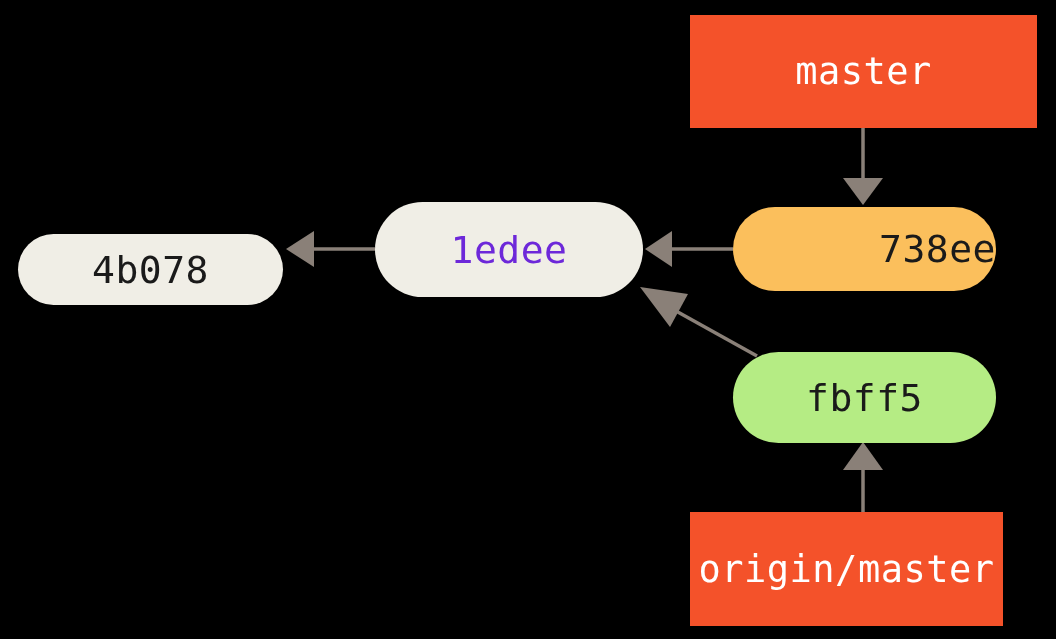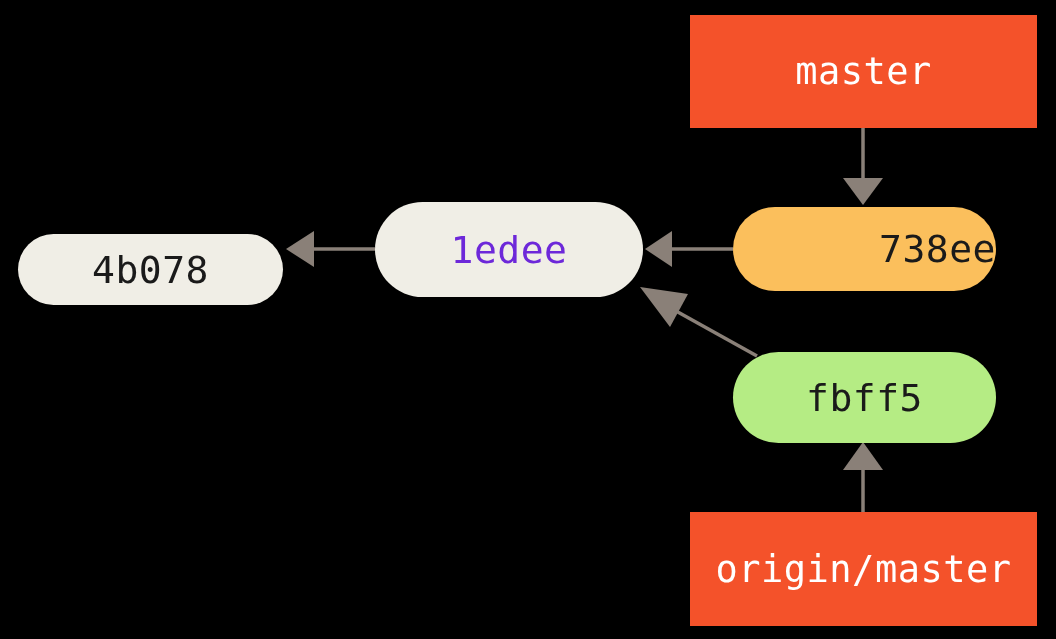--- a/index.html
+++ b/index.html
@@ -56,21 +56,21 @@
   #node-738ee {
     left: 733px; top: 207px;  width: 263px; height: 84px; justify-content: flex-end;
   }
   #node-fbff5 {
     left: 733px; top: 352px;  width: 263px; height: 91px;
   }
   #node-master {
     left: 690px; top: 15px;   width: 347px; height: 113px;
   }
   #node-origin-master {
-    left: 690px; top: 512px;  width: 347px; height: 114px; align-items: center;
+    left: 690px; top: 512px;  width: 313px; height: 114px; align-items: center;
   }
 </style>
 </head>
 <body>
 
 <div id="canvas">
 
   <svg id="edge-layer" viewBox="0 0 1056 639" width="1056" height="639">
     <defs>
       <marker id="arrowhead" markerWidth="12" markerHeight="12" refX="10.5" refY="6" orient="auto" markerUnits="userSpaceOnUse">

